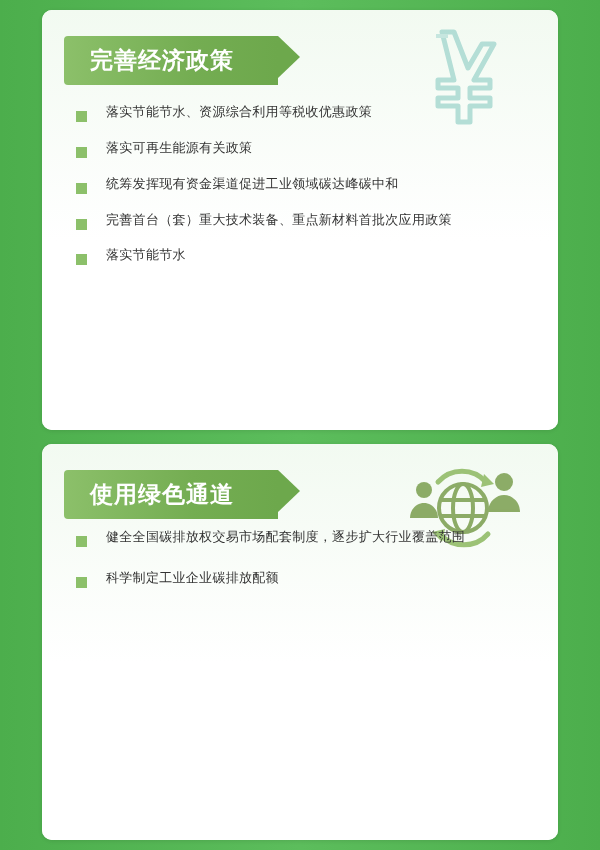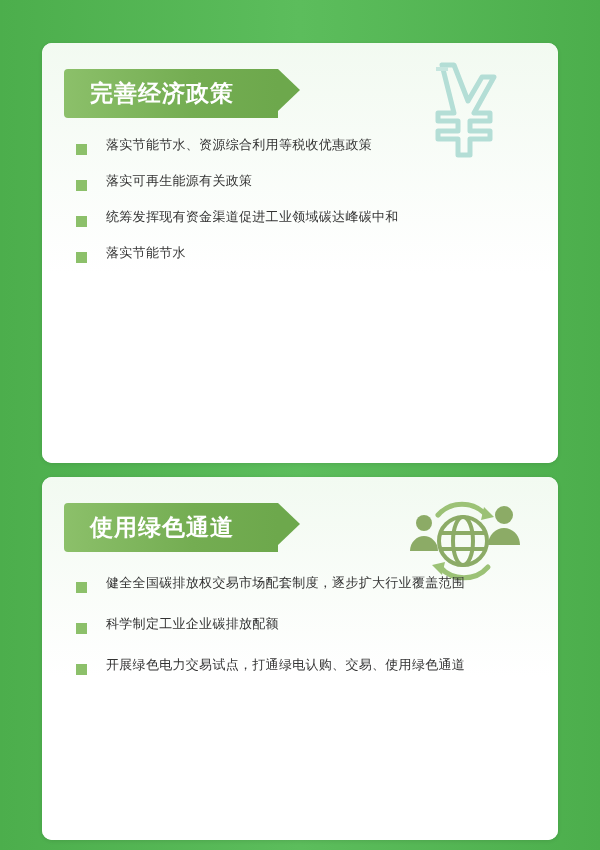--- a/index.html
+++ b/index.html
@@ -31,21 +31,21 @@
     box-shadow: 0 1px 4px rgba(0,0,0,0.10);
     overflow: hidden;
   }
   .card-inner {
     position: relative;
     background: linear-gradient(180deg, #f2faf1 0%, #ffffff 55%, #ffffff 100%);
     height: 100%;
     box-sizing: border-box;
     padding-bottom: 10px;
   }
-  .card-1 { flex: 0 0 420px; margin-top: 33px; }
+  .card-1 { flex: 0 0 420px; }
   .card-2 { flex: 1 1 auto; }
 
   
   .banner {
     position: relative;
     display: inline-block;
     margin-top: 26px;
     margin-left: 22px;
     padding: 9px 44px 9px 26px;
     color: #ffffff;
@@ -95,21 +95,21 @@
   ul.bullets li .sq {
     position: absolute;
     left: 0;
     top: 8px;
     width: 11px;
     height: 11px;
     background: #8cc06a;
   }
   ul.bullets li .txt { display: block; }
 
-  .c2 ul.bullets { margin-top: 22px; }
+  .c2 ul.bullets { margin-top: 9px; }
   .c2 ul.bullets li { margin-bottom: 22px; }
 </style>
 </head>
 <body>
 
 <div class="page">
 
   <div class="card card-1">
     <div class="card-inner">
 
@@ -131,20 +131,24 @@
           <span class="sq"></span>
           <span class="txt">落实节能节水、资源综合利用等税收优惠政策</span>
         </li>
         <li>
           <span class="sq"></span>
           <span class="txt">落实可再生能源有关政策</span>
         </li>
         <li>
           <span class="sq"></span>
           <span class="txt">统筹发挥现有资金渠道促进工业领域碳达峰碳中和</span>
+        </li>
+        <li>
+          <span class="sq"></span>
+          <span class="txt">完善首台（套）重大技术装备、重点新材料首批次应用政策</span>
         </li>
         <li>
           <span class="sq"></span>
           <span class="txt">落实节能节水</span>
         </li>
       </ul>
 
     </div>
   </div>
 
@@ -179,22 +183,18 @@
 
       <ul class="bullets">
         <li>
           <span class="sq"></span>
           <span class="txt">健全全国碳排放权交易市场配套制度，逐步扩大行业覆盖范围</span>
         </li>
         <li>
           <span class="sq"></span>
           <span class="txt">科学制定工业企业碳排放配额</span>
         </li>
-        <li>
-          <span class="sq"></span>
-          <span class="txt">开展绿色电力交易试点，打通绿电认购、交易、使用绿色通道</span>
-        </li>
       </ul>
 
     </div>
   </div>
 
 </div>
 
 </body></html>

